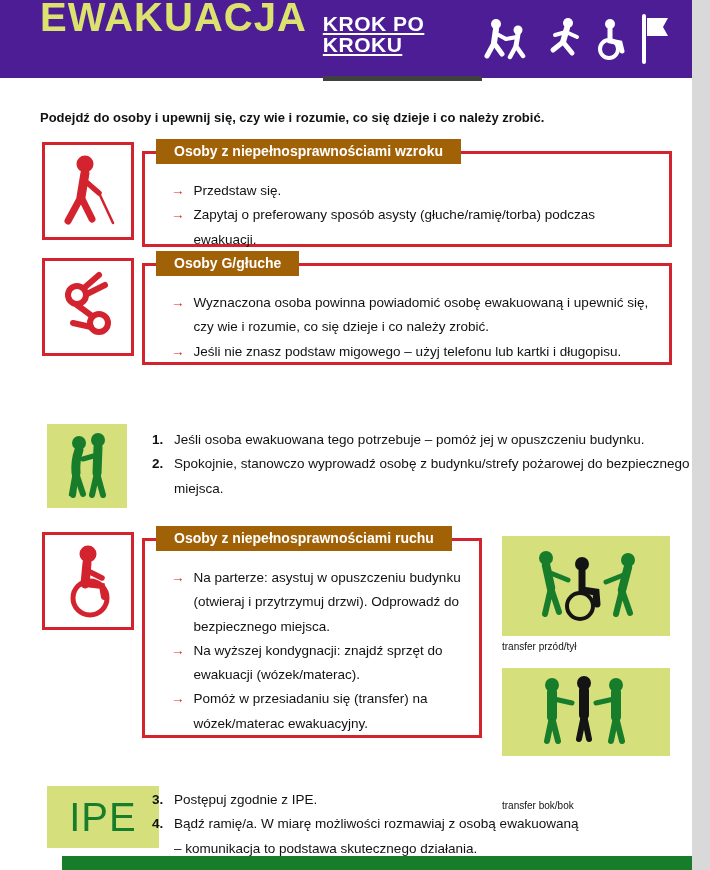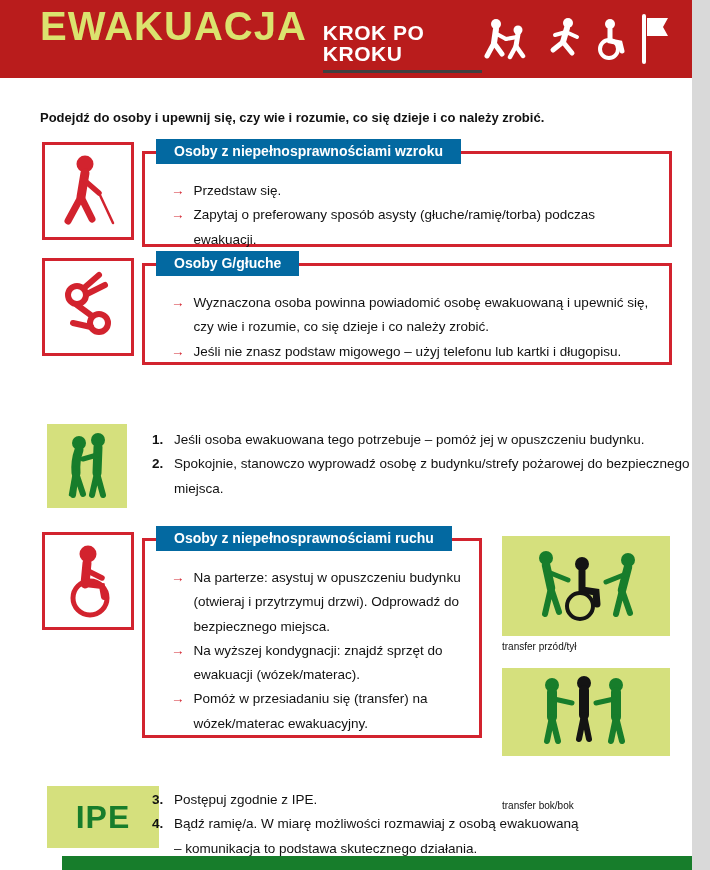--- a/index.html
+++ b/index.html
@@ -1,56 +1,56 @@
 <!DOCTYPE html>
 <html><head>
 <meta charset="utf-8">
 <style>
   html,body{margin:0;padding:0;background:#ffffff;}
   .page{position:relative;width:710px;height:870px;background:#fff;overflow:hidden;
         font-family:"Liberation Sans","DejaVu Sans",sans-serif;color:#111;}
   .right-rail{position:absolute;top:0;right:0;width:18px;height:870px;background:#d9d9d9;}
 
   
-  .header{position:absolute;top:0;left:0;width:692px;height:78px;background:#b91c1c;
+  .header{position:absolute;top:0;left:0;width:692px;height:78px;background:#4c1d95;
           display:flex;align-items:center;padding:0 22px 0 40px;box-sizing:border-box;}
   .title-row{display:flex;align-items:baseline;}
   .title{color:#dbe36e;font-size:40px;font-weight:800;letter-spacing:1px;line-height:1;}
-  .subtitle{color:#fff;font-size:21px;font-weight:800;margin-left:16px;border-bottom:3px solid #404040;
-            padding-bottom:6px;letter-spacing:.5px;line-height:1;}
+  .subtitle{color:#fff;font-size:21px;font-weight:800;margin-left:16px;border-bottom:5px solid #404040;
+            padding-bottom:21px;letter-spacing:.5px;line-height:1;text-decoration:underline;}
   .header-icons{margin-left:auto;display:flex;align-items:center;gap:8px;}
 
   .intro{position:absolute;left:40px;top:96px;width:650px;font-size:13px;font-weight:800;line-height:1.4;}
   .midnote{position:absolute;left:40px;top:372px;width:650px;font-size:14.5px;font-weight:800;line-height:1.55;}
 
   
   .icon-card{position:absolute;display:flex;align-items:center;justify-content:center;
              background:#fff;border:3px solid #d2232e;box-sizing:border-box;}
   .green-card{position:absolute;display:flex;align-items:center;justify-content:center;
               background:#d5e07d;box-sizing:border-box;}
 
   
   .content-box{position:absolute;border:3px solid #d2232e;background:#fff;box-sizing:border-box;}
-  .red-bar{position:absolute;background:#0369a1;color:#fff;font-weight:800;font-size:14px;
+  .red-bar{position:absolute;background:#a16207;color:#fff;font-weight:800;font-size:14px;
            line-height:25px;height:25px;padding:0 18px;white-space:nowrap;}
   .box-body{padding:25px 16px 0 26px;}
   .bullet{display:flex;gap:9px;font-size:13.5px;line-height:1.8;}
   .arrow{color:#d2232e;font-weight:800;flex:0 0 auto;}
   .btext{white-space:normal;}
 
   
   .nlist{position:absolute;left:152px;width:540px;}
   .nitem{display:flex;gap:7px;font-size:13.5px;line-height:1.8;}
   .nnum{font-weight:800;flex:0 0 15px;}
   .ntext{white-space:pre-wrap;}
   .ntext b{font-weight:400;}
 
   .caption{position:absolute;font-weight:400;font-size:10px;}
 
-  .ipe-label{font-size:32px;font-weight:700;color:#177d2b;letter-spacing:1px;}
+  .ipe-label{font-size:40px;font-weight:400;color:#177d2b;letter-spacing:1px;}
 
   .footer-bar{position:absolute;left:62px;top:856px;width:630px;height:14px;background:#177d2b;}
 </style>
 </head>
 <body>
 
 <div class="page">
   <div class="right-rail"></div>
 
   <header class="header">

